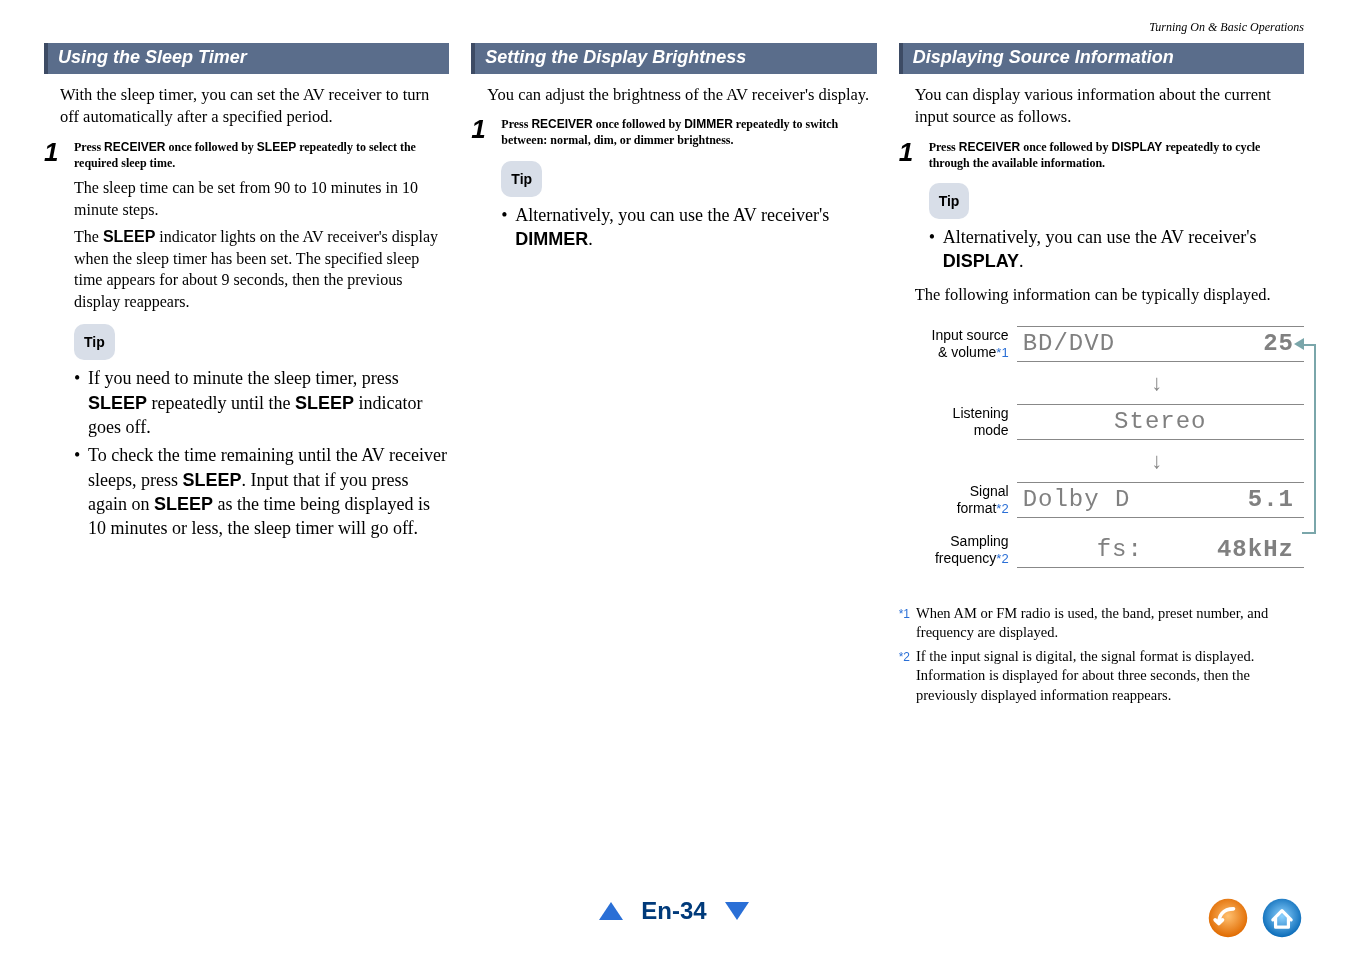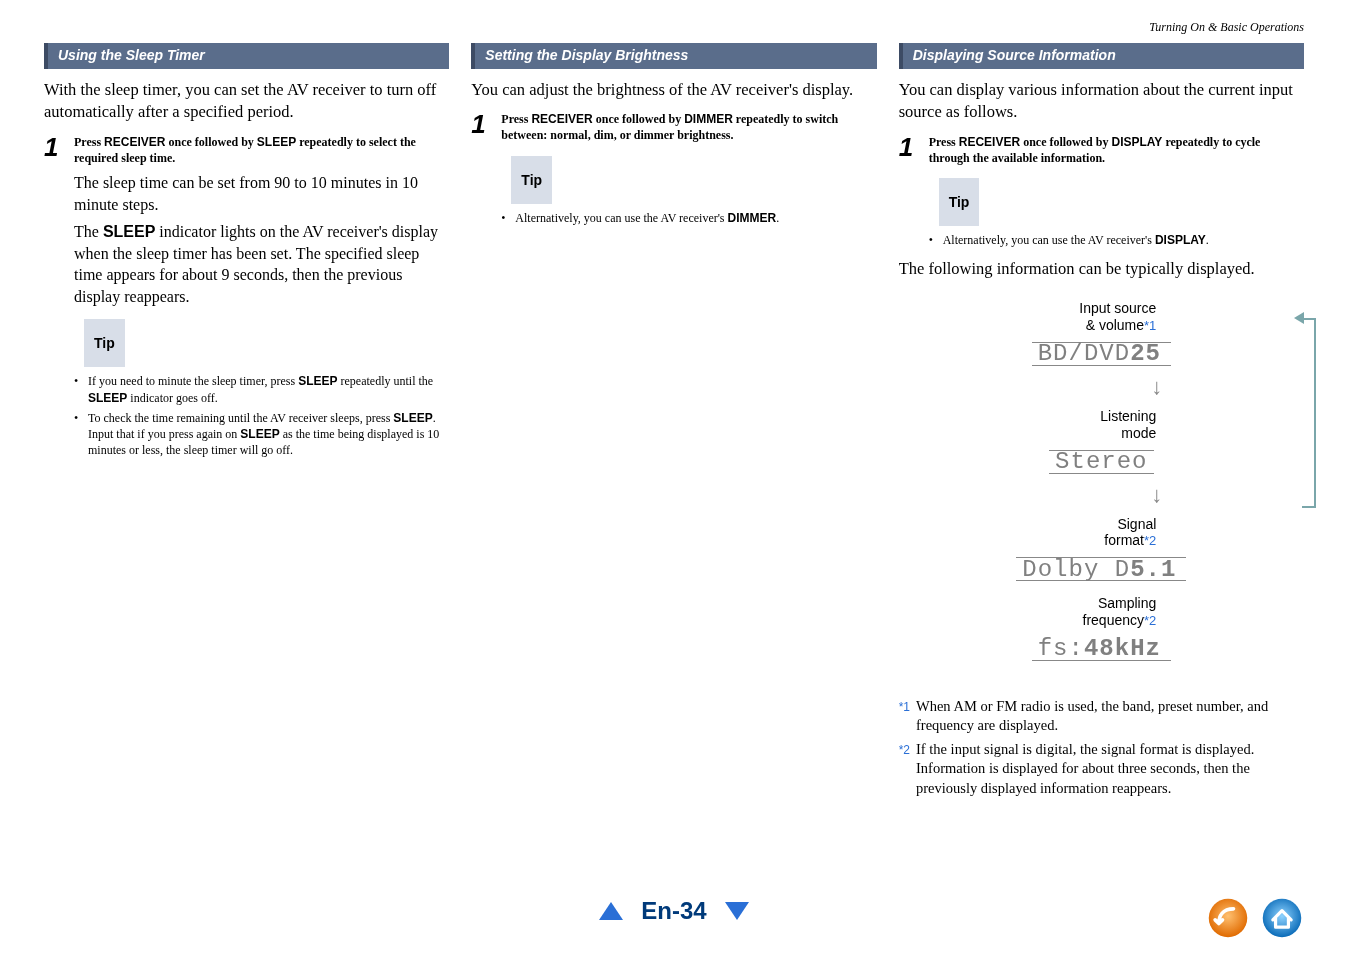--- a/index.html
+++ b/index.html
@@ -31,29 +31,29 @@
   .col {
     flex: 1 1 0;
     min-width: 0;
   }
   .section-heading {
     background: #5a6d8b;
     color: #fff;
     font-family: Arial, Helvetica, sans-serif;
     font-weight: bold;
     font-style: italic;
-    font-size: 14px;
+    font-size: 18px;
     padding: 4px 10px 6px 10px;
     border-left: 4px solid #3d4b64;
     margin-bottom: 10px;
   }
   .body-text {
     font-size: 16.5px;
     line-height: 1.35;
-    margin: 0 0 10px 0;
+    margin: 0 0 10px 16px;
   }
   .step {
     display: flex;
     align-items: flex-start;
     gap: 10px;
     margin: 6px 0 6px 0;
   }
   .step-num {
     font-family: Arial, Helvetica, sans-serif;
     font-weight: bold;
@@ -82,25 +82,26 @@
     font-size: 16px;
     line-height: 1.35;
     margin: 0 0 6px 0;
   }
   .tip-label {
     display: inline-block;
     background: #d8dee8;
     font-family: Arial, Helvetica, sans-serif;
     font-weight: bold;
     font-size: 14px;
-    padding: 16px 10px;
-    margin: 6px 0 4px 10px;
+    padding: 10px 10px;
+    margin: 6px 0 4px 0;
+    border-radius: 10px;
   }
   .tip-list {
-    font-size: 12px;
+    font-size: 18px;
     line-height: 1.35;
     list-style: none;
     padding: 0;
     margin: 2px 0 0 0;
   }
   .tip-list li {
     position: relative;
     padding-left: 14px;
     margin-bottom: 4px;
   }
@@ -117,37 +118,36 @@
 
   
   .disp-group {
     margin-top: 20px;
   }
   .disp-row {
     display: flex;
     align-items: center;
     gap: 8px;
     position: relative;
-    flex-direction: column;
   }
   .disp-label {
     width: 110px;
     text-align: right;
     font-family: Arial, Helvetica, sans-serif;
     font-size: 14px;
     line-height: 1.2;
     flex: 0 0 auto;
   }
   .disp-label .star1 { color: #2a6fd6; font-size: 13px; }
   .disp-label .star2 { color: #2a6fd6; font-size: 13px; }
   .disp-screen {
     flex: 1 1 auto;
     border-top: 1px solid #888;
     border-bottom: 1px solid #888;
-    height: 24px;
+    height: 36px;
     display: flex;
     align-items: center;
     font-family: "Courier New", monospace;
     color: #808080;
     font-size: 24px;
     letter-spacing: 1px;
     padding: 0 6px;
     box-sizing: border-box;
     position: relative;
   }

